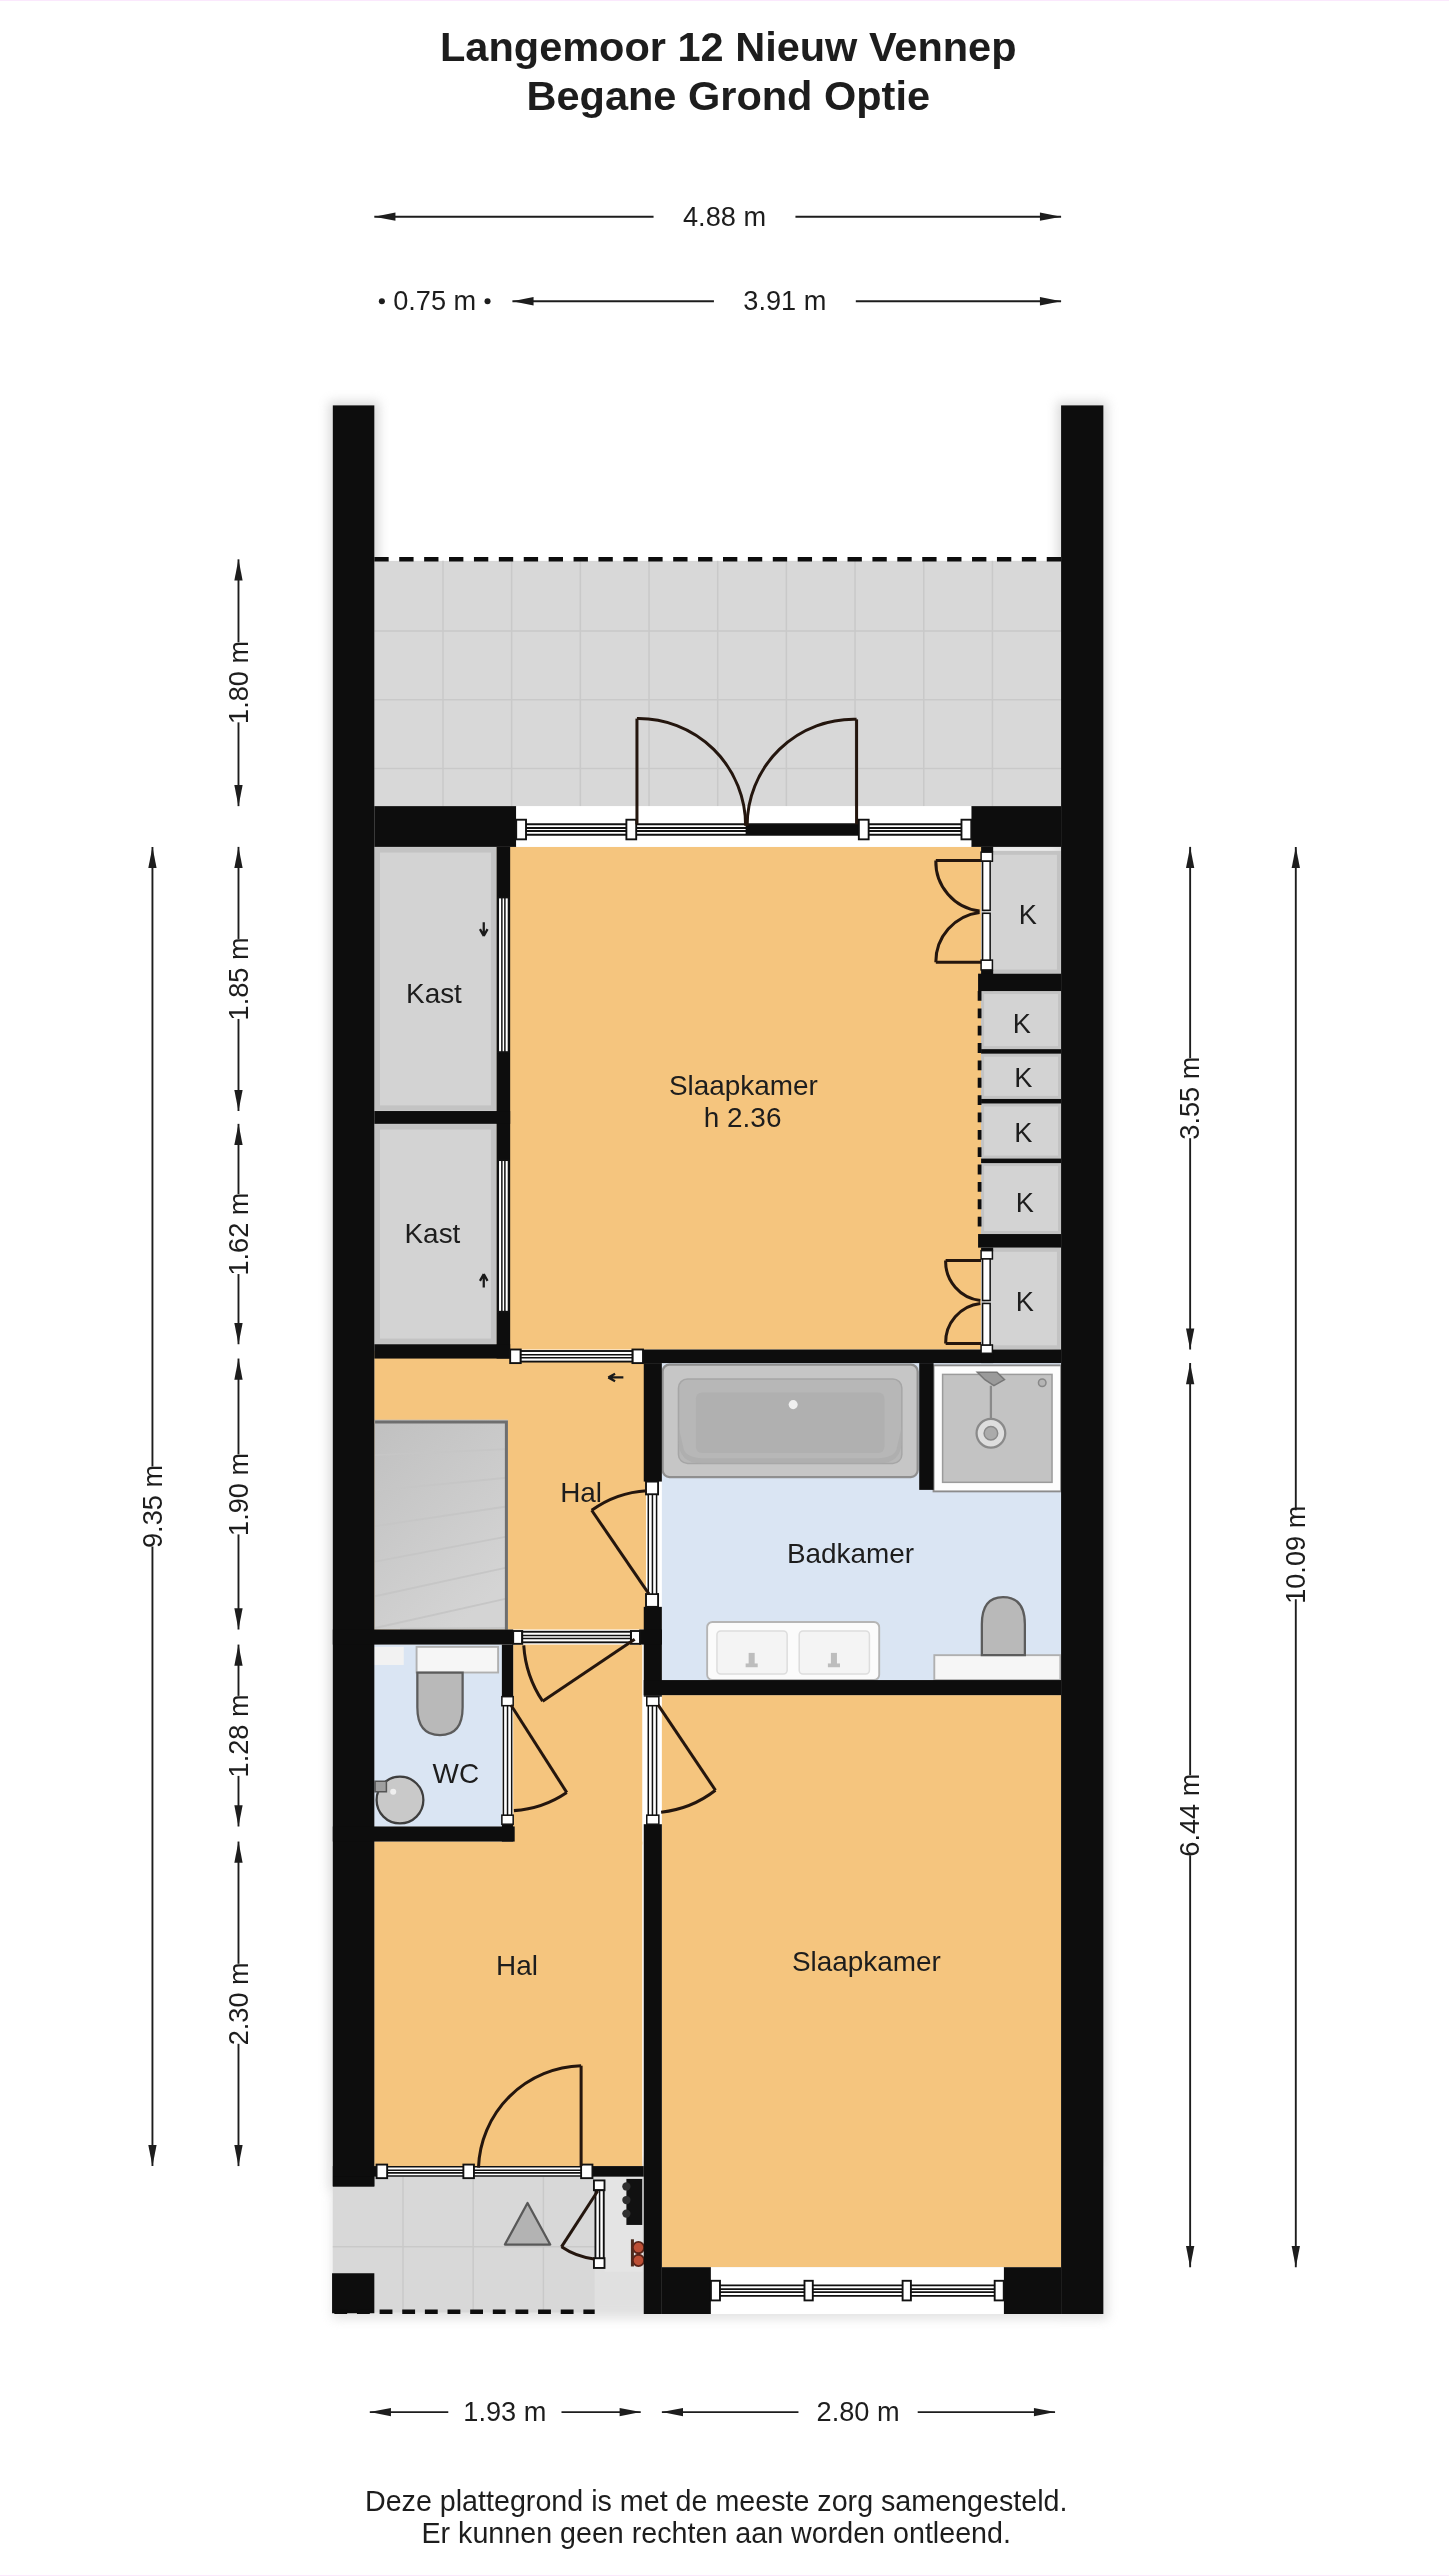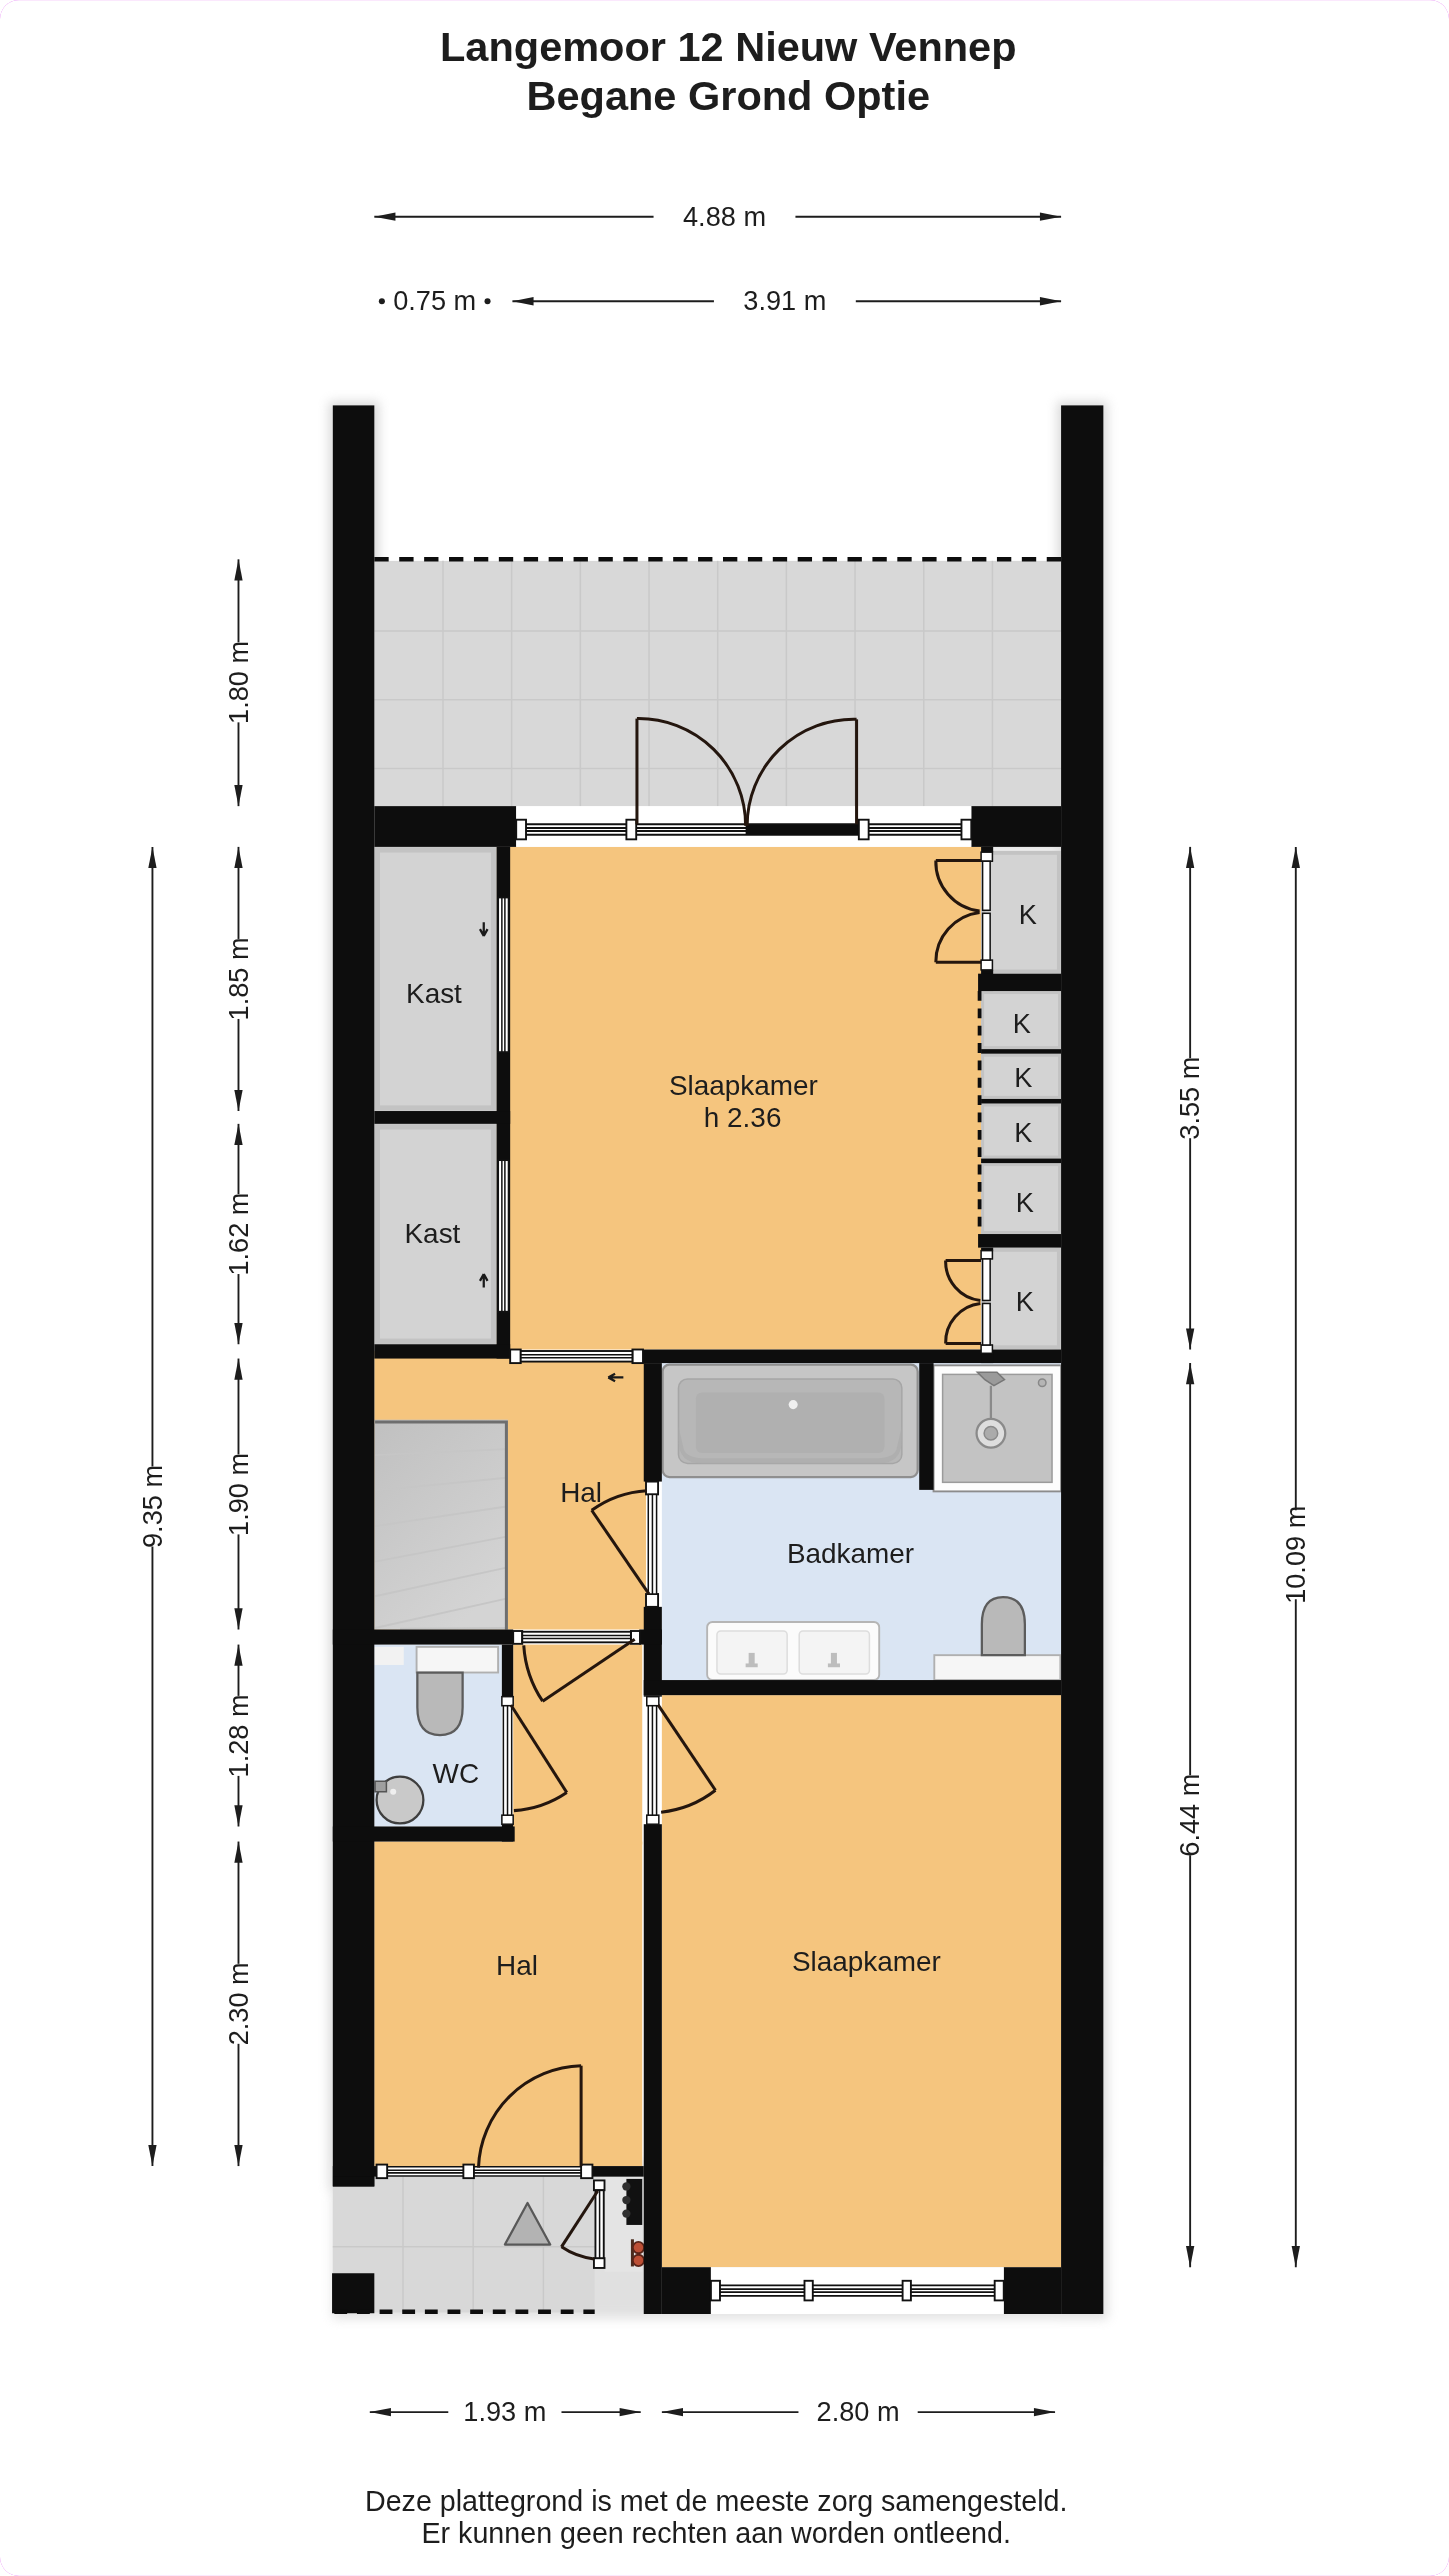--- a/index.html
+++ b/index.html
@@ -1,17 +1,17 @@
 <!DOCTYPE html>
 <html style="font-size:12px"><head>
 <meta charset="utf-8">
 <style>
   html,body{margin:0;padding:0;background:#ffffff;}
   #page{position:relative;width:1449px;height:2576px;background:#d946ef;overflow:hidden;
-        font-family:"Liberation Sans", sans-serif;border-radius:19px;}
+        font-family:"Liberation Sans", sans-serif;}
   svg{position:absolute;left:0;top:0;}
   text{font-family:"Liberation Sans", sans-serif;fill:#1d1d1d;}
 </style>
 </head>
 <body>
 <div id="page">
 <svg width="1449" height="2576" viewBox="0 0 1920 3413">
 <defs>
   <linearGradient id="stairg" x1="0" y1="0" x2="0.6" y2="1">
     <stop offset="0" stop-color="#c0c0c0"></stop>

